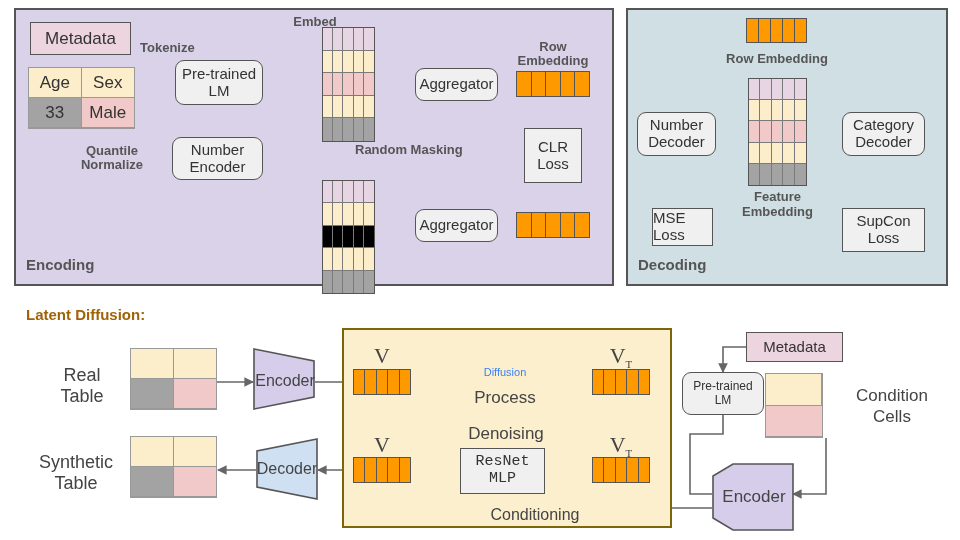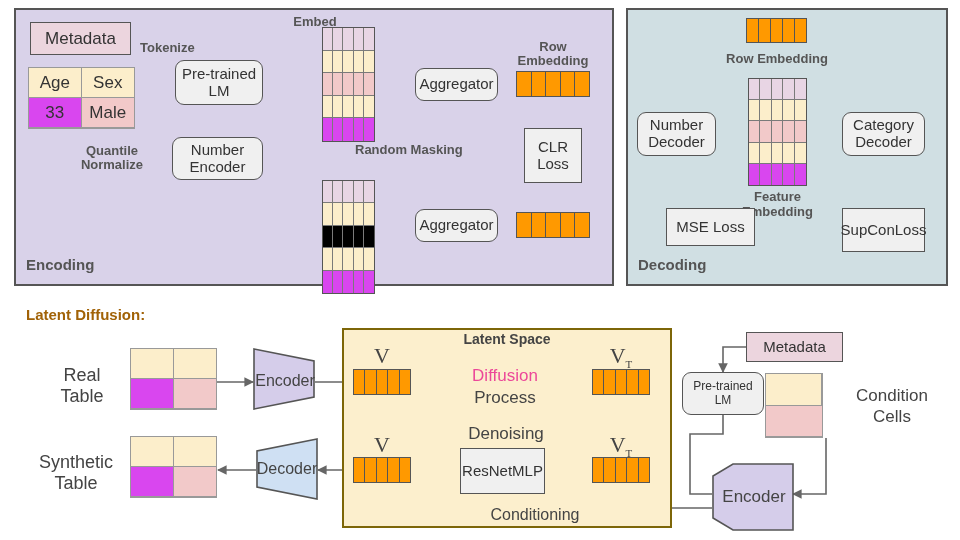--- a/index.html
+++ b/index.html
@@ -15,21 +15,21 @@
   .panel-latent{background:#fcefcd;border:2px solid #7d6608;}
   .panel-label{font-weight:bold;font-size:15px;color:#555;}
 
   
   .box{border:1.6px solid #555;display:flex;align-items:center;justify-content:center;
        text-align:left;line-height:1.12;box-sizing:border-box;}
   .box-gray{background:#f0f0f0;border-radius:9px;}
   .box-gray-sq{background:#f0f0f0;border-radius:0;}
   .box-pink{background:#ecd5de;border:1.6px solid #555;}
   .cell-yellow{background:#fceecb;}
-  .cell-green{background:#d946ef;}
+  .cell-green{background:#a3a3a3;}
   .cell-red{background:#f2c9c9;}
   .cell-mauve{background:#e8d5e4;}
   .cell-black{background:#000;}
   .cell-orange{background:#f90;}
 
   
   .grid{display:grid;border:1.6px solid #555;box-sizing:border-box;}
   .grid > div{border-right:1px solid #7a7a7a;border-bottom:1px solid #7a7a7a;box-sizing:border-box;}
   .grid > div:nth-child(5n){border-right:none;}
   .bar{display:flex;border:1.6px solid #555;box-sizing:border-box;}
@@ -300,30 +300,29 @@
 
   <div class="abs box box-gray txt-md" style="left:637px;top:112px;width:79px;height:44px;flex-direction:column;">
     <span>Number</span>
     <span>Decoder</span>
   </div>
   <div class="abs box box-gray txt-md" style="left:842px;top:112px;width:83px;height:44px;flex-direction:column;">
     <span>Category</span>
     <span>Decoder</span>
   </div>
 
-  <div class="abs box box-gray-sq txt-md" style="left:666px;top:208px;width:89px;height:38px;">MSE Loss</div>
-  <div class="abs box box-gray-sq txt-md" style="left:842px;top:208px;width:83px;height:44px;">
+  <div class="abs box box-gray-sq txt-md" style="left:652px;top:208px;width:61px;height:38px;">MSE Loss</div>
+  <div class="abs box box-gray-sq txt-md" style="left:842px;top:208px;width:83px;height:44px;flex-direction:column;">
     <span>SupCon</span>
     <span>Loss</span>
   </div>
 
   <div class="abs panel-label" style="left:26px;top:306px;font-size:15px;color:#a16207;">Latent Diffusion:</div>
 
   <div class="abs panel-latent" style="left:342px;top:328px;width:330px;height:200px;"></div>
-  <div class="abs panel-label" style="left:342px;top:331px;width:330px;text-align:center;font-size:14px;color:#444;">Latent Space</div>
 
   <div class="abs lbl" style="left:36px;top:365px;width:92px;font-size:18px;color:#444;">Real</div>
   <div class="abs lbl" style="left:36px;top:386px;width:92px;font-size:18px;color:#444;">Table</div>
   <div class="abs tbl" id="real-table" style="left:130px;top:348px;width:87px;height:62px;grid-template-columns:1fr 1fr;grid-template-rows:1fr 1fr;">
       <div class="cell-yellow"></div>
       <div class="cell-yellow"></div>
       <div class="cell-green"></div>
       <div class="cell-red"></div>
     </div>
 
@@ -361,35 +360,35 @@
 
   <div class="abs vlabel" style="left:592px;top:343px;width:58px;text-align:center;"><span>V</span><sub>T</sub></div>
   <div class="abs bar" id="lat-vt-top" style="left:592px;top:369px;width:58px;height:26px;">
       <div class="cell-orange"></div>
       <div class="cell-orange"></div>
       <div class="cell-orange"></div>
       <div class="cell-orange"></div>
       <div class="cell-orange"></div>
     </div>
 
-  <div class="abs lbl" style="left:440px;top:366px;width:130px;font-size:17px;color:#ec4899;">Diffusion</div>
+  <div class="abs lbl" style="left:440px;top:366px;width:130px;font-size:11px;color:#3b82f6;">Diffusion</div>
   <div class="abs lbl" style="left:436px;top:424px;width:140px;font-size:17px;color:#444;">Denoising</div>
 
   <div class="abs lbl" style="left:440px;top:388px;width:130px;font-size:17px;color:#444;">Process</div>
 
   <div class="abs vlabel" style="left:353px;top:432px;width:58px;text-align:center;">V</div>
   <div class="abs bar" id="lat-v-bot" style="left:353px;top:457px;width:58px;height:26px;">
       <div class="cell-orange"></div>
       <div class="cell-orange"></div>
       <div class="cell-orange"></div>
       <div class="cell-orange"></div>
       <div class="cell-orange"></div>
     </div>
 
-  <div class="abs box box-gray-sq txt-md" style="left:460px;top:448px;width:85px;height:46px;flex-direction:row;">
+  <div class="abs box box-gray-sq txt-md" style="left:460px;top:448px;width:85px;height:46px;flex-direction:column;font-family:Liberation Mono, monospace;">
     <span>ResNet</span>
     <span>MLP</span>
   </div>
 
   <div class="abs vlabel" style="left:592px;top:432px;width:58px;text-align:center;"><span>V</span><sub>T</sub></div>
   <div class="abs bar" id="lat-vt-bot" style="left:592px;top:457px;width:58px;height:26px;">
       <div class="cell-orange"></div>
       <div class="cell-orange"></div>
       <div class="cell-orange"></div>
       <div class="cell-orange"></div>

